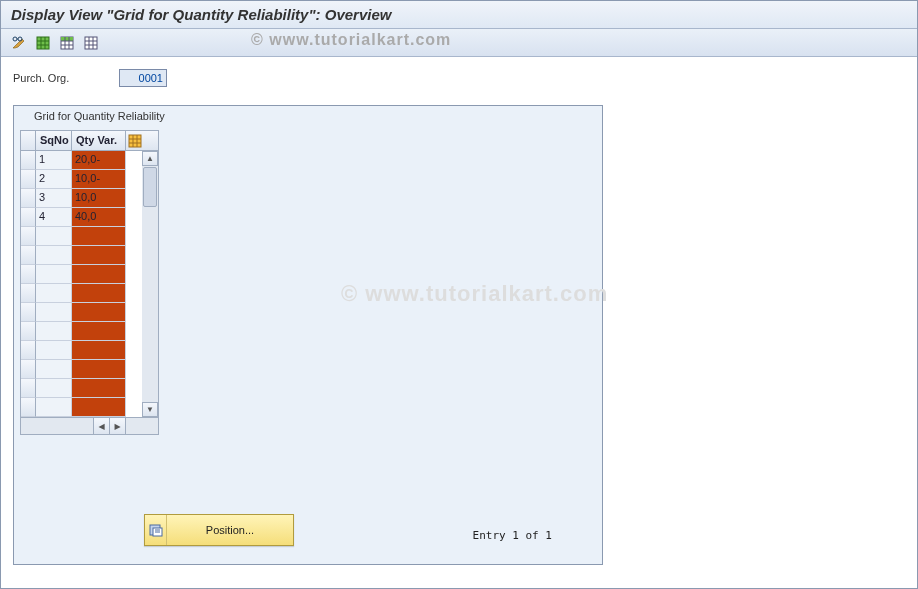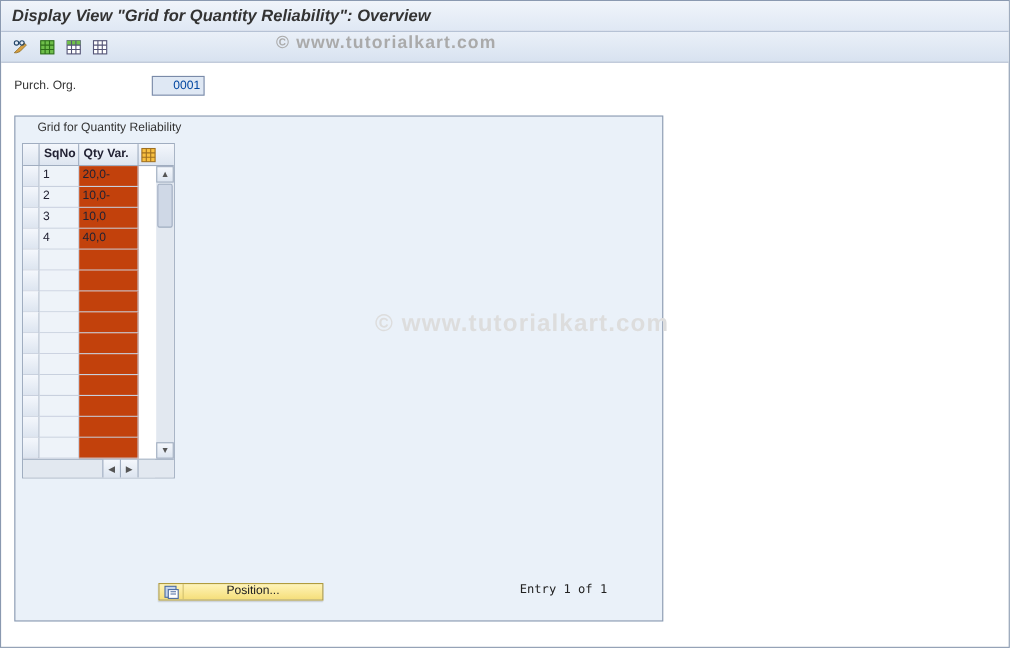--- a/index.html
+++ b/index.html
@@ -4,21 +4,21 @@
   <style>
     * { box-sizing: border-box; margin: 0; padding: 0; }
     body { font-family: Arial, sans-serif; font-size: 11px; background: #fff; width: 918px; height: 589px; border: 1px solid #8a99b0; position: relative; }
     .title-bar { background: linear-gradient(#f0f4fa, #dfe8f4); border-bottom: 1px solid #a8b6cc; padding: 5px 10px; }
     .title-bar h1 { font-size: 15px; font-style: italic; font-weight: bold; color: #333; }
     .toolbar { background: linear-gradient(#eaf0f8, #d8e2f0); border-bottom: 1px solid #a8b6cc; padding: 3px 8px; height: 28px; display: flex; align-items: center; gap: 4px; position: relative; }
     .tbtn { width: 20px; height: 20px; border: 1px solid transparent; display: inline-flex; align-items: center; justify-content: center; cursor: pointer; border-radius: 2px; }
     .watermark { position: absolute; left: 250px; top: 2px; color: #aaa; font-size: 16px; font-weight: bold; letter-spacing: 1px; pointer-events: none; }
     .watermark2 { position: absolute; left: 340px; top: 280px; color: #ddd; font-size: 22px; font-weight: bold; letter-spacing: 1px; pointer-events: none; }
     .content { padding: 12px; }
-    .form-row { display: flex; align-items: center; gap: 20px; margin-bottom: 18px; }
+    .form-row { display: flex; align-items: center; gap: 1px; margin-bottom: 18px; }
     .form-label { width: 105px; color: #333; }
     .form-input { width: 48px; height: 18px; border: 1px solid #7a8aa8; background: #dfe8f4; color: #0046a0; padding: 1px 3px; text-align: right; font-size: 11px; }
     .panel { width: 590px; height: 460px; border: 1px solid #8a99b0; background: #eaf1f9; position: relative; }
     .panel-title { padding: 4px 20px; color: #333; }
     .grid-wrap { position: absolute; left: 6px; top: 24px; background: #fff; border: 1px solid #a0adc0; width: 139px; }
     .grid-header { display: flex; background: linear-gradient(#f4f7fc,#dde5f0); border-bottom: 1px solid #a0adc0; height: 20px; font-weight: bold; }
     .gh-sel { width: 15px; border-right: 1px solid #a0adc0; }
     .gh-col1 { width: 36px; border-right: 1px solid #a0adc0; padding: 3px 4px; color: #223; }
     .gh-col2 { width: 54px; border-right: 1px solid #a0adc0; padding: 3px 4px; color: #223; }
     .gh-config { width: 18px; display:flex; align-items:center; justify-content:center; }
@@ -27,21 +27,21 @@
     .gc-sel { width: 15px; background: linear-gradient(#f4f7fc,#dde5f0); border-right: 1px solid #a0adc0; border-bottom: 1px solid #c8d0de; }
     .gc1 { width: 36px; border-right: 1px solid #c8d0de; border-bottom: 1px solid #c8d0de; padding: 2px 3px; color: #223; background:#eef3f9; }
     .gc2 { width: 54px; border-right: 1px solid #c8d0de; border-bottom: 1px solid #c8d0de; padding: 2px 3px; color: #223; background:#c2410c; }
     .vscroll { position:absolute; right:0; top:0; bottom:0; width:16px; background:#e2e8f0; display:flex; flex-direction:column; justify-content:space-between; }
     .sb-btn { height:15px; display:flex; align-items:center; justify-content:center; background: linear-gradient(#f4f7fc,#dde5f0); border:1px solid #a0adc0; font-size:8px; color:#555; cursor:pointer; }
     .sb-thumb { flex:0 0 40px; margin:1px; background:#cfd8e6; border:1px solid #a0adc0; border-radius:2px;}
     .sb-track { flex:1; }
     .hscroll-row { display:flex; height:17px; border-top:1px solid #a0adc0; background:#e2e8f0;}
     .hscroll-row .spacer{ width:72px; }
     .hscroll-row .btn{ width:16px; display:flex; align-items:center; justify-content:center; background: linear-gradient(#f4f7fc,#dde5f0); border-left:1px solid #a0adc0; font-size:8px; color:#555; cursor:pointer;}
-    .pos-btn { position:absolute; left:130px; bottom:18px; width:150px; height:16px; background: linear-gradient(#fff4b8,#f5de7a); border:1px solid #b09b3e; display:flex; cursor:pointer; box-shadow:0 1px 1px rgba(0,0,0,.15); }
+    .pos-btn { position:absolute; left:130px; bottom:18px; width:150px; height:32px; background: linear-gradient(#fff4b8,#f5de7a); border:1px solid #b09b3e; display:flex; align-items:center; cursor:pointer; box-shadow:0 1px 1px rgba(0,0,0,.15); }
     .pos-btn .picon{ width:22px; height:100%; display:flex; align-items:center; justify-content:center; border-right:1px solid #d2c070;}
     .pos-btn .ptxt{ flex:1; text-align:center; color:#222; }
     .entry-lbl { position:absolute; right:50px; bottom:22px; color:#222; font-family:Consolas,monospace; }
     svg { display:block; }
   </style>
 </head>
 <body>
 
 <div class="title-bar">
   <h1>Display View "Grid for Quantity Reliability": Overview</h1>

